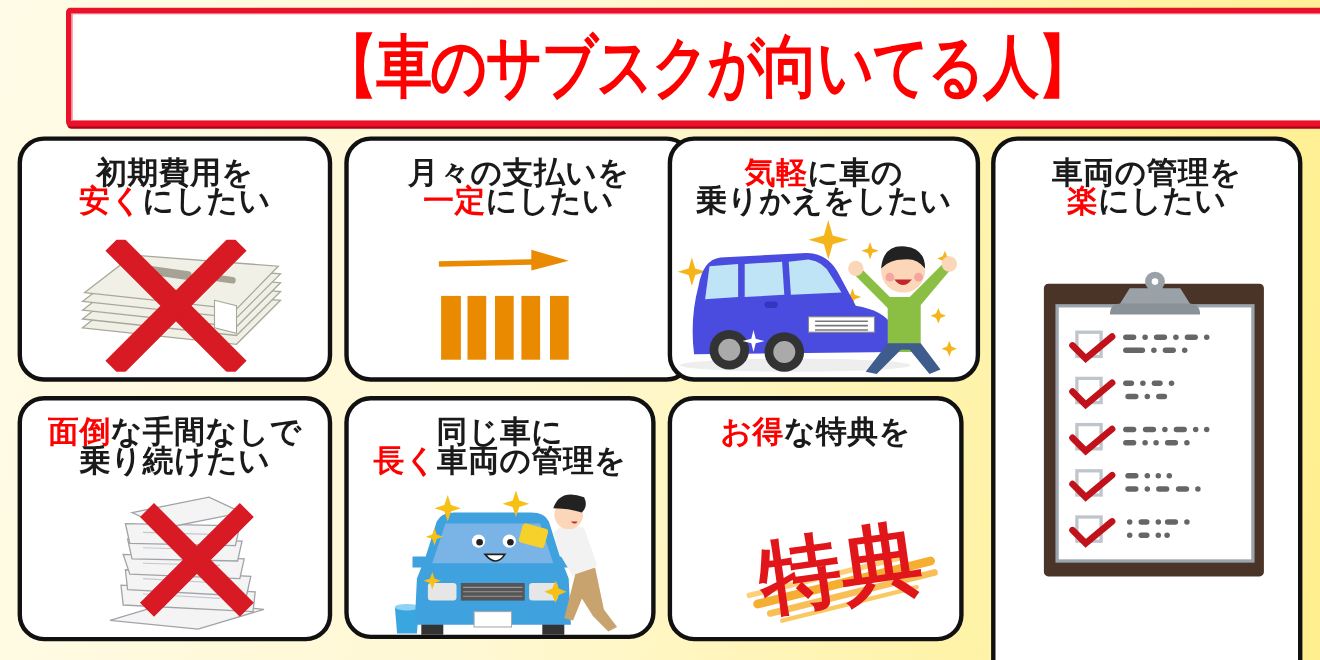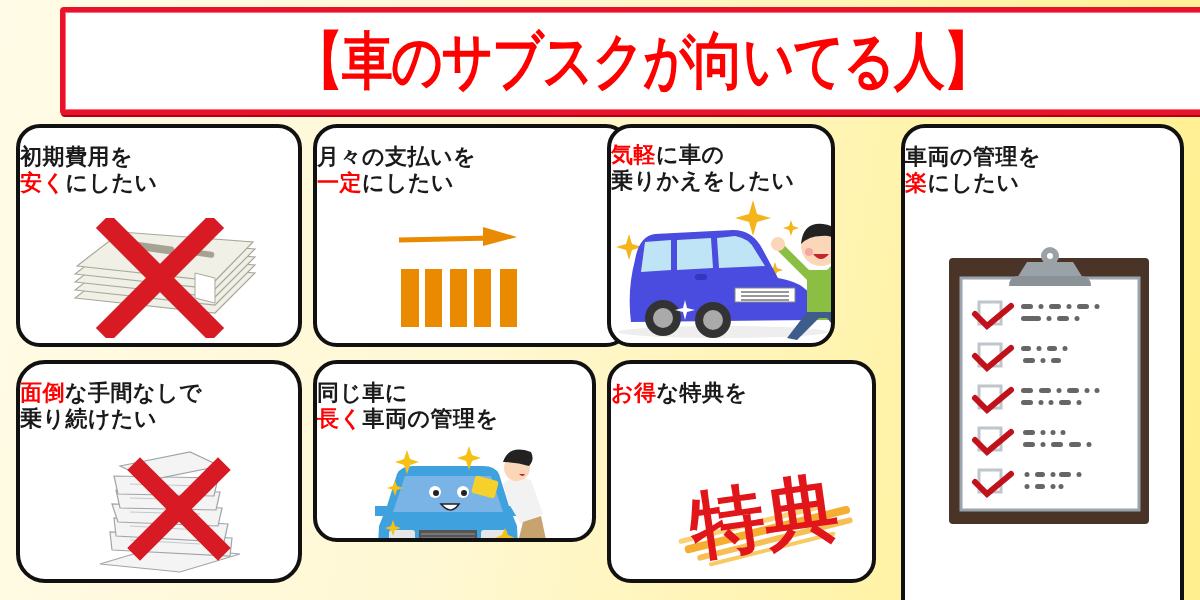--- a/index.html
+++ b/index.html
@@ -28,22 +28,23 @@
     }
     .card {
       position: absolute;
       background: #fff;
       border: 4px solid #111;
       border-radius: 24px;
       overflow: hidden;
     }
     .card-title {
       position: absolute; left: 0; right: 0; top: 16px;
+      text-align: center;
       font-weight: bold;
-      font-size: 22px;
+      font-size: 28px;
       line-height: 26px;
       color: #1a1a1a;
       letter-spacing: 0.5px;
     }
     .red { color: #ff0000; }
     .illus { position: absolute; }
     svg { display: block; }
   </style>
 </head>
 <body>
@@ -96,21 +97,21 @@
         <rect x="6" y="45" width="18" height="58"></rect>
         <rect x="30" y="45" width="17" height="58"></rect>
         <rect x="55" y="45" width="17" height="58"></rect>
         <rect x="79" y="45" width="17" height="58"></rect>
         <rect x="105" y="45" width="17" height="58"></rect>
       </g>
     </svg>
   </div>
 </div>
 
-<div class="card" style="left:607px; top:124px; width:228px; height:223px;font-family:Liberation Mono, monospace;">
+<div class="card" style="left:607px; top:124px; width:284px; height:223px;">
   <div class="card-title">
     <div><span class="red">気軽</span><span>に車の</span></div>
     <div><span>乗りかえをしたい</span></div>
   </div>
   <div class="illus" style="left:2px; top:72px;">
     <svg width="276" height="142" viewBox="0 0 276 142">
 
       <g fill="#f4b41a">
         <path d="M16 34 l3 10 l10 3 l-10 3 l-3 10 l-3 -10 l-10 -3 l10 -3 Z"></path>
         <path d="M140 0 l4 14 l14 4 l-14 4 l-4 14 l-4 -14 l-14 -4 l14 -4 Z"></path>
@@ -243,21 +244,21 @@
             <circle cx="80" cy="74.5" r="2.5"></circle>
             <rect x="88" y="72" width="10" height="5" rx="2.5"></rect>
             <circle cx="106" cy="74.5" r="2.5"></circle>
             <circle cx="114" cy="74.5" r="2.5"></circle>
           </g>
       </g>
     </svg>
   </div>
 </div>
 
-<div class="card" style="left:16px; top:360px; width:286px; height:223px;border-radius:29px;">
+<div class="card" style="left:16px; top:360px; width:286px; height:223px;">
   <div class="card-title">
     <div><span class="red">面倒</span><span>な手間なしで</span></div>
     <div><span>乗り続けたい</span></div>
   </div>
   <div class="illus" style="left:70px; top:82px;">
     <svg width="160" height="130" viewBox="0 0 160 130">
       <g fill="#f4f4f4" stroke="#a0a4a8" stroke-width="1.2">
         <path d="M10 118 L90 126 L150 108 L70 100 Z"></path>
         <path d="M22 104 L140 110 L142 92 L20 86 Z"></path>
         <path d="M26 90 L134 96 L138 78 L24 72 Z"></path>
@@ -274,21 +275,21 @@
         <line x1="40" y1="94" x2="110" y2="98"></line>
       </g>
       <g stroke="#d81a24" stroke-width="18" stroke-linecap="square">
         <line x1="50" y1="24" x2="128" y2="102"></line>
         <line x1="128" y1="24" x2="50" y2="102"></line>
       </g>
     </svg>
   </div>
 </div>
 
-<div class="card" style="left:313px; top:360px; width:283px; height:182px;">
+<div class="card" style="left:313px; top:360px; width:283px; height:221px;">
   <div class="card-title">
     <div><span>同じ車に</span></div>
     <div><span class="red">長く</span><span>車両の管理を</span></div>
   </div>
   <div class="illus" style="left:36px; top:80px;">
     <svg width="210" height="136" viewBox="0 0 210 136">
 
       <path d="M6 108 L28 108 L26 132 L8 132 Z" fill="#3aa6e0"></path>
       <ellipse cx="17" cy="108" rx="11" ry="3" fill="#8fd2f4"></ellipse>
 

